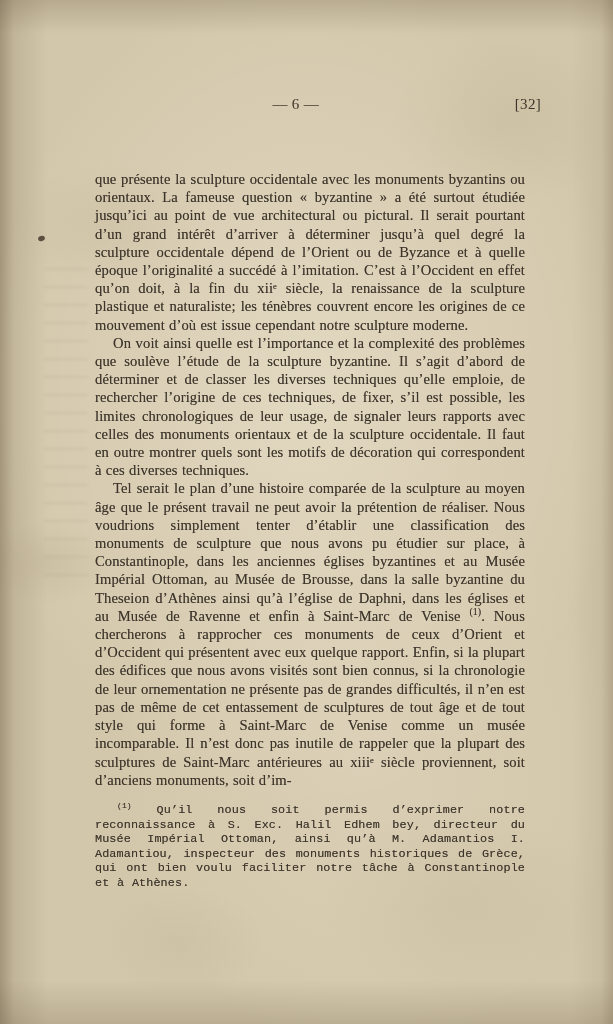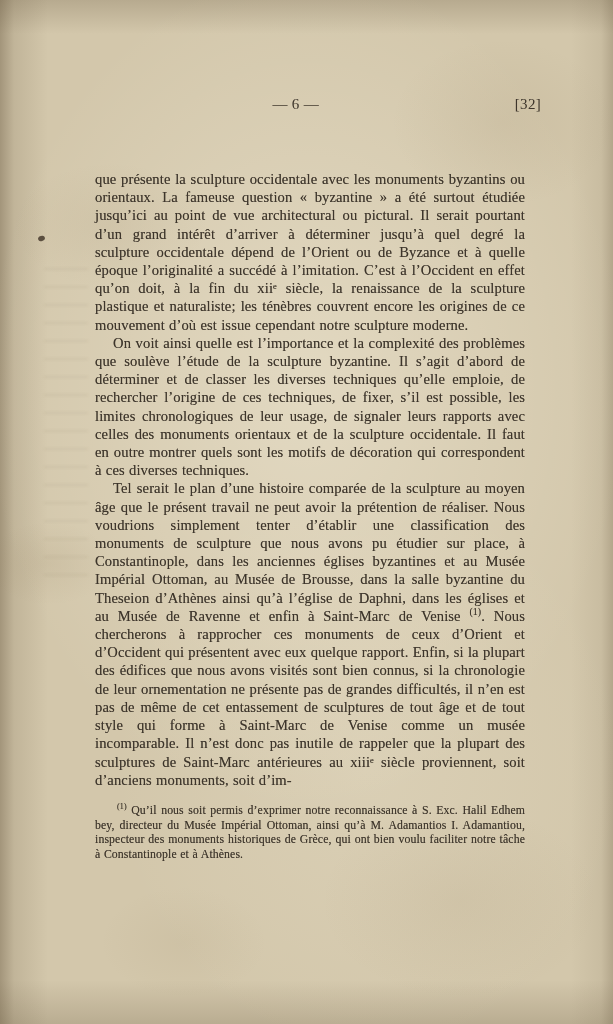--- a/index.html
+++ b/index.html
@@ -57,20 +57,21 @@
     margin-top: 48px;
   }
   .text-block p { margin: 0; text-indent: 18px; }
   .text-block p.noindent { text-indent: 0; }
   sup { font-size: 0.68em; line-height: 0; vertical-align: super; }
   .footnote {
     margin-top: 14px;
     font-size: 11.8px; line-height: 14.6px;
     text-indent: 22px; text-align: justify;
     letter-spacing: 0.1px;
+    font-family: Liberation Mono, monospace;
   }
 </style>
 </head>
 <body>
 
 <div class="page">
 
   <div class="mottle"></div>
   <div class="ghost"></div>
   <div class="speck"></div>

